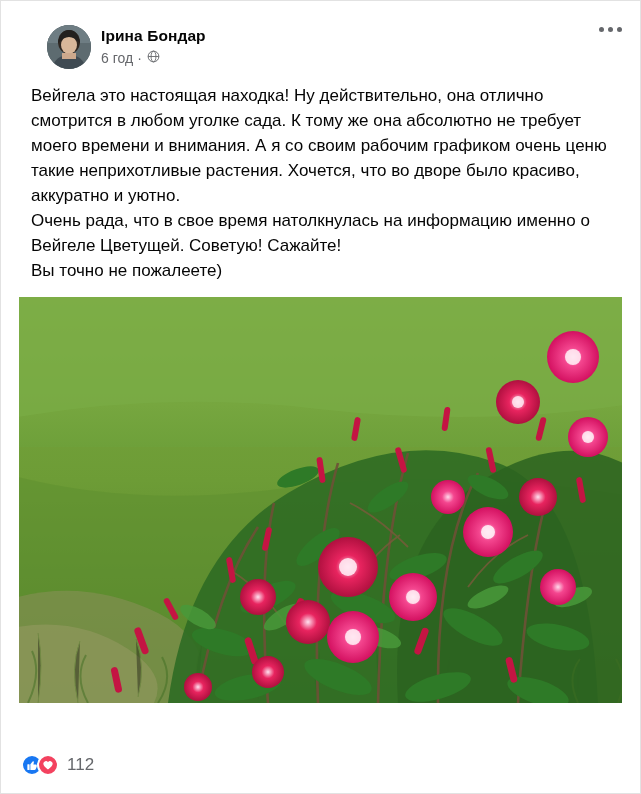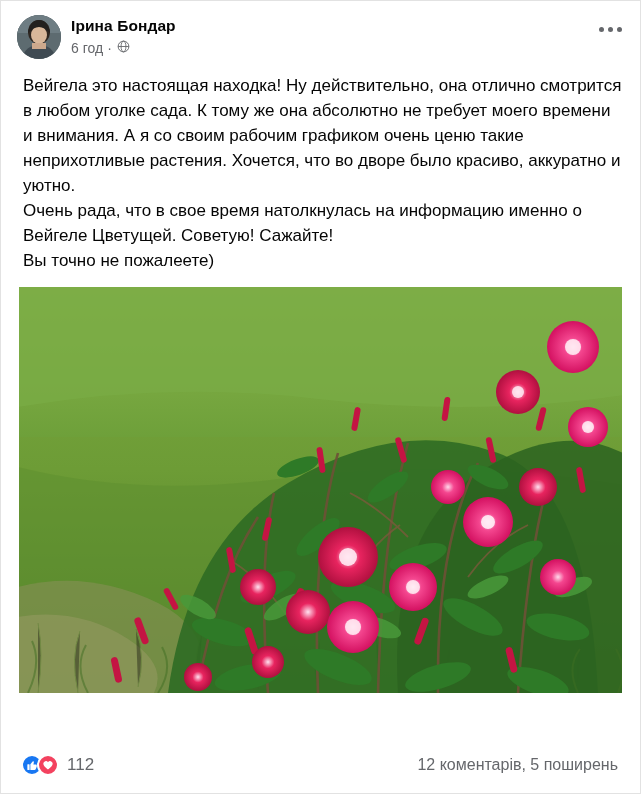--- a/index.html
+++ b/index.html
@@ -19,22 +19,23 @@
     width: 641px;
     height: 794px;
     background: #ffffff;
     box-sizing: border-box;
     border: 1px solid #e2e2e2;
   }
   
   .post-header {
     display: flex;
     align-items: flex-start;
-    padding: 14px 16px 0 16px;
+    padding: 24px 16px 0 16px;
     position: relative;
+    margin-left: 30px;
   }
   .avatar {
     width: 44px;
     height: 44px;
     border-radius: 50%;
     overflow: hidden;
     flex: 0 0 44px;
     background: #4b5a63;
     position: relative;
   }
@@ -78,21 +79,21 @@
   }
   .menu-dots span {
     width: 5px;
     height: 5px;
     border-radius: 50%;
     background: #65676b;
     display: block;
   }
   
   .post-text {
-    padding: 14px 18px 0 22px;
+    padding: 14px 18px 0 30px;
     font-size: 17px;
     line-height: 25px;
     color: #050505;
     white-space: pre-wrap;
     word-wrap: break-word;
   }
   
   .post-image-wrap {
     margin: 14px 18px 0 18px;
     height: 406px;
@@ -374,16 +375,15 @@
           <rect x="1.8" y="6.9" width="3" height="7.7" rx="0.7" fill="#fff"></rect>
         </svg>
       </span>
       <span class="reaction-icon reaction-love">
         <svg width="12" height="12" viewBox="0 0 16 16" aria-hidden="true">
           <path d="M8 14S1.8 10.2 1.8 6.1A3.4 3.4 0 0 1 8 4.2a3.4 3.4 0 0 1 6.2 1.9C14.2 10.2 8 14 8 14z" fill="#fff"></path>
         </svg>
       </span>
       <span class="reaction-count">112</span>
     </div>
-    <div class="footer-right">12 коментарів, 5 поширень</div>
   </div>
 
 </div>
 
 </body></html>

